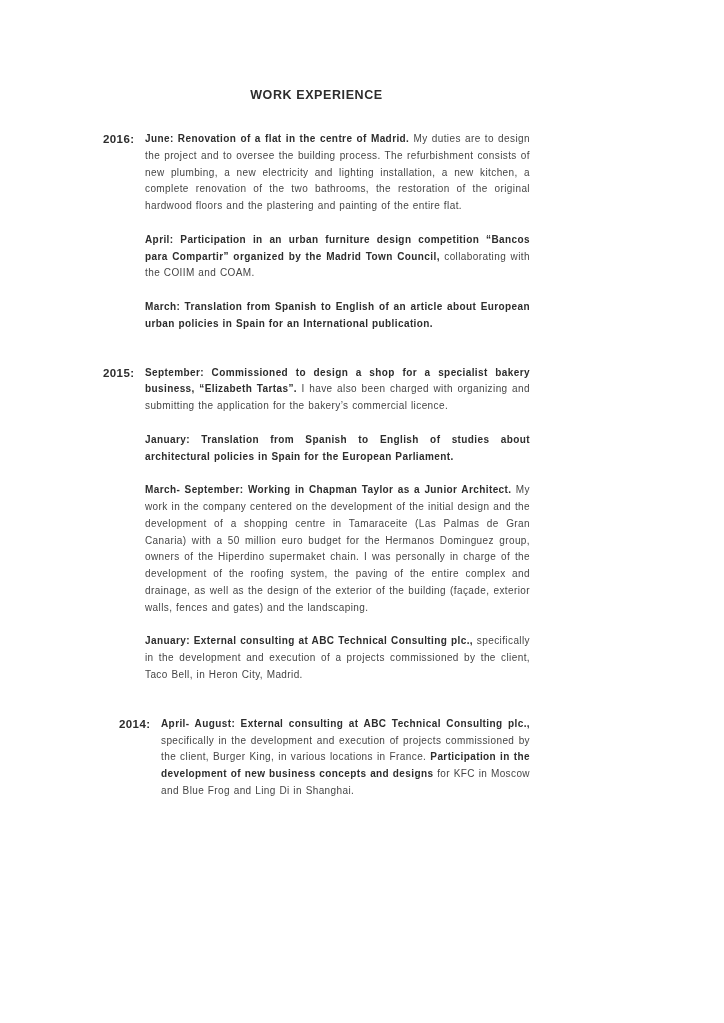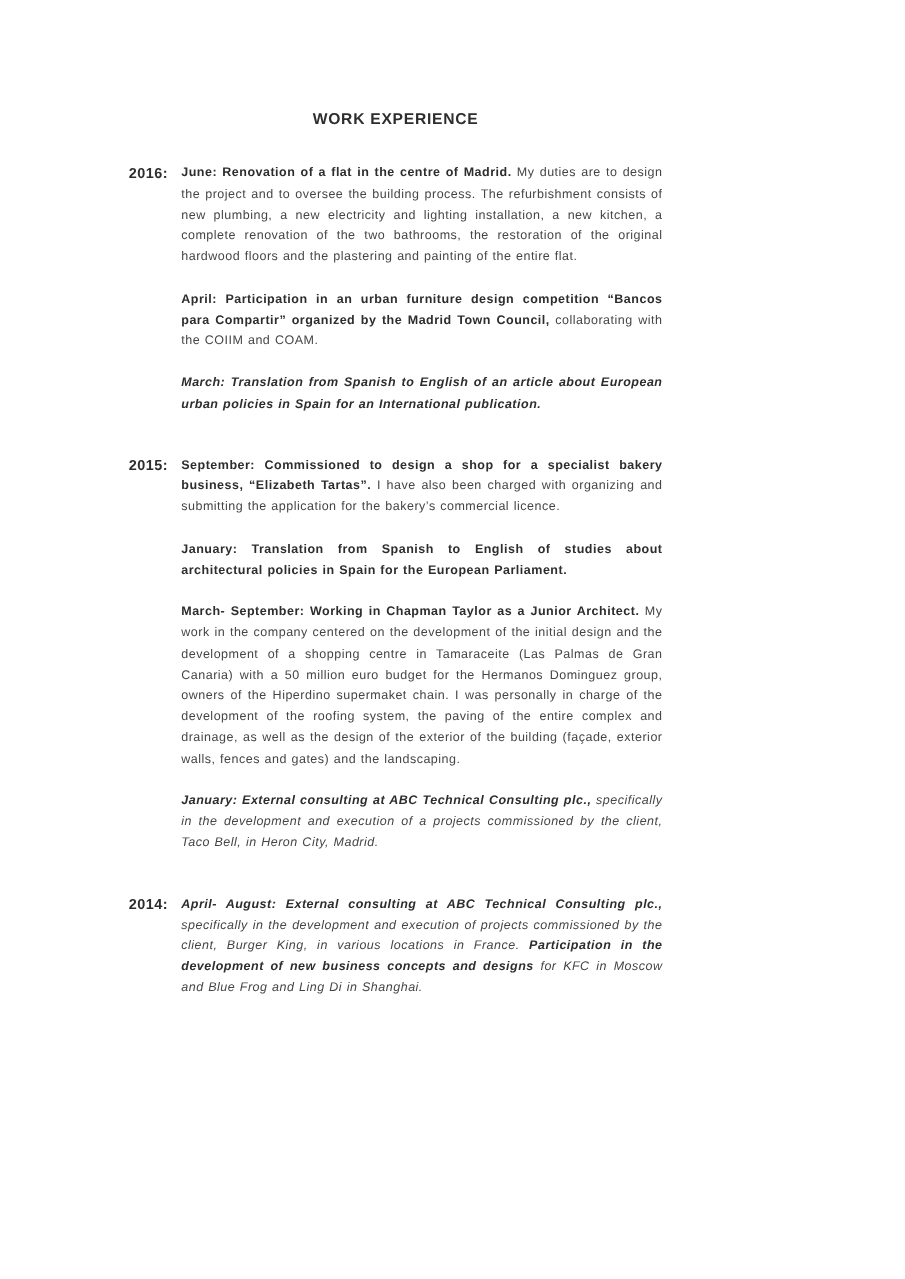--- a/index.html
+++ b/index.html
@@ -24,40 +24,40 @@
     font-size: 12.5px;
     letter-spacing: 0.6px;
     color: #2d2d2d;
     margin: 0 0 29px 0;
   }
   .section {
     display: flex;
     align-items: flex-start;
     margin: 0 0 32px 0;
   }
-  .section:last-child { margin-bottom: 0; }
+  .section:last-child { margin-bottom: 0; margin-left: 16px; }
   .year-col {
     flex: 0 0 42px;
     width: 42px;
     font-weight: bold;
     font-size: 11.5px;
     line-height: 16.8px;
     letter-spacing: 0.4px;
     color: #2d2d2d;
   }
   .entries { flex: 1; min-width: 0; }
   .entry {
     margin: 0 0 16.8px 0;
     font-size: 10px;
     line-height: 16.8px;
     letter-spacing: 0.4px;
     word-spacing: 0.5px;
     text-align: justify;
   }
-  .entry:last-child { margin-bottom: 0; font-style: italic; }
+  .entry:last-child { margin-bottom: 0; }
   .seg-bold {
     font-weight: bold;
     color: #2d2d2d;
   }
   .seg-regular {
     font-weight: normal;
     color: #454545;
   }
 </style>
 </head>

